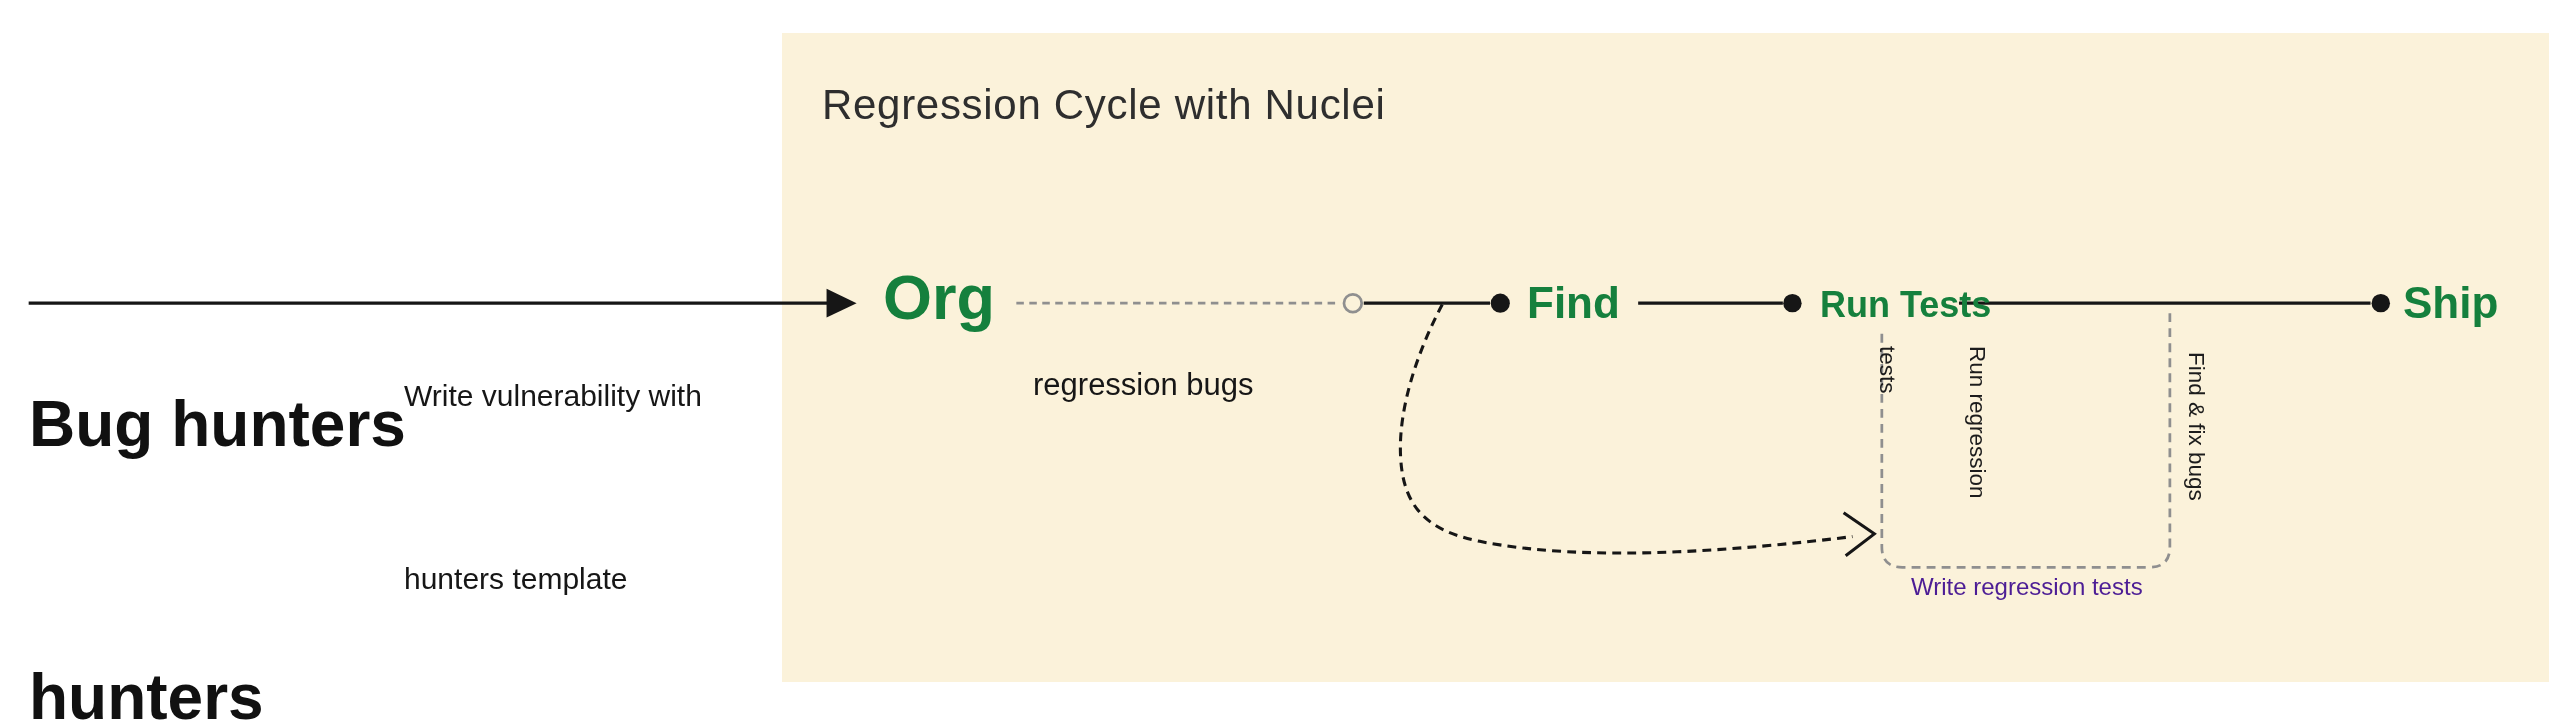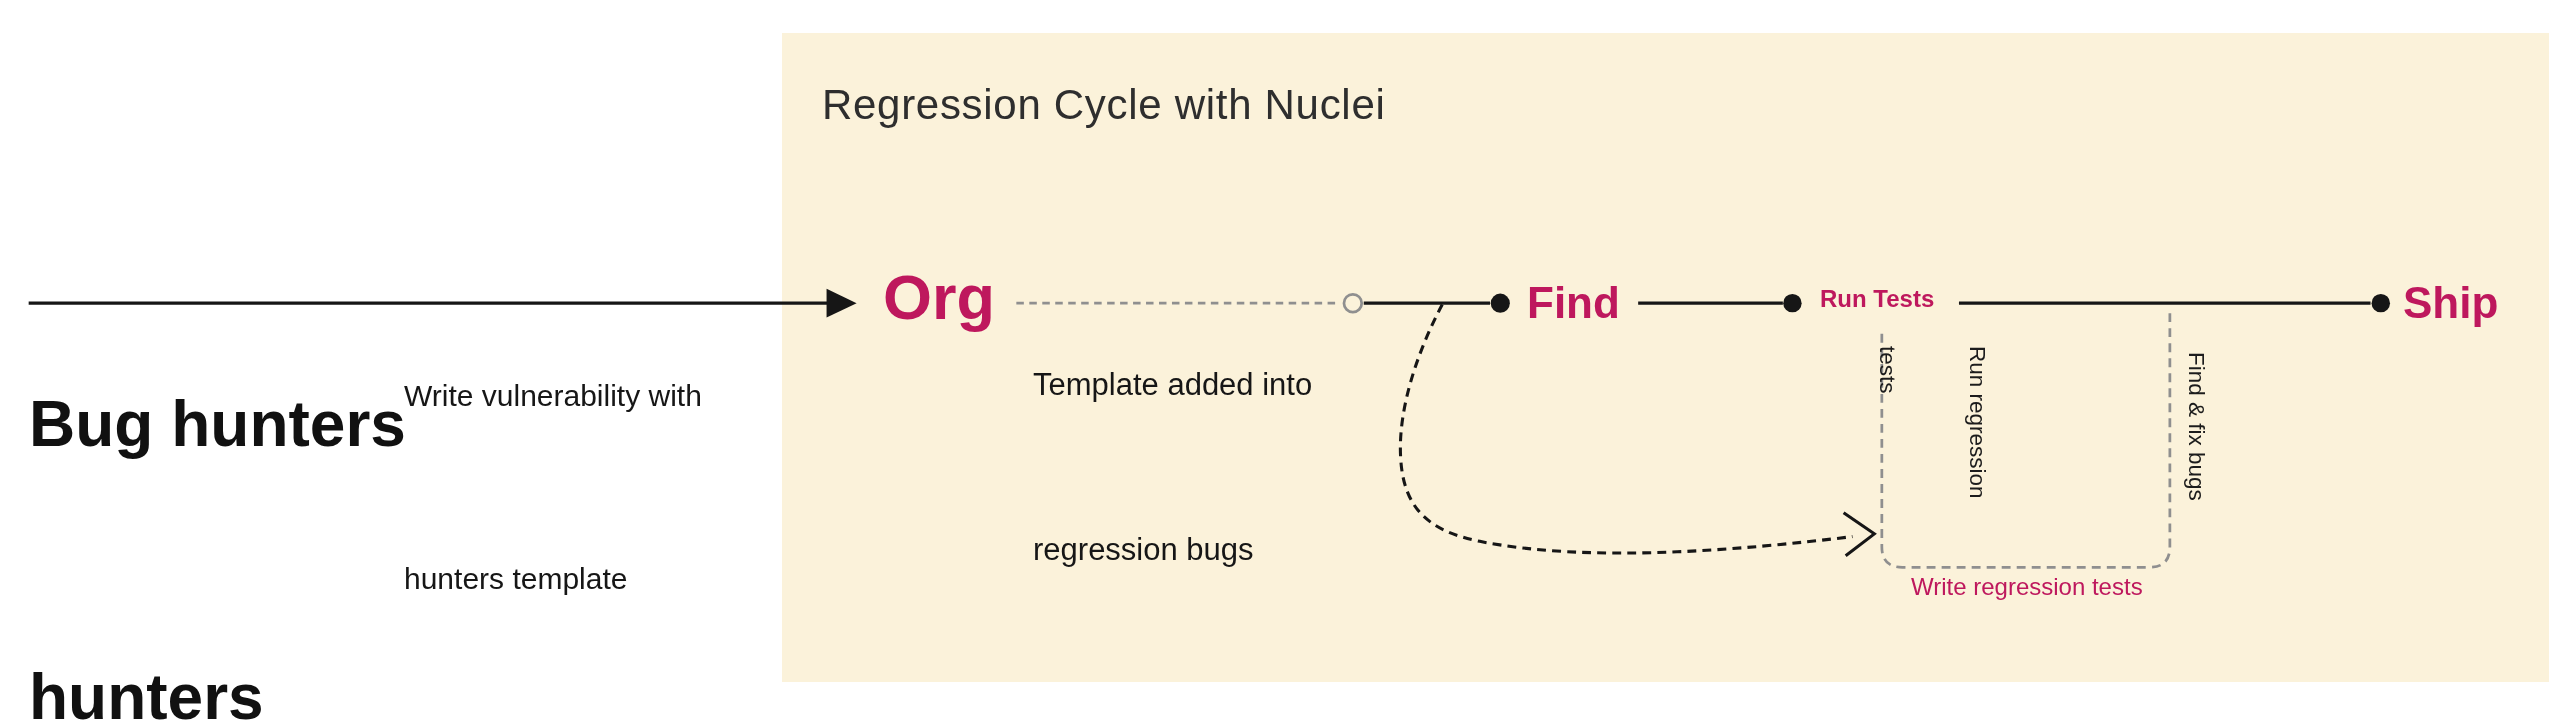--- a/index.html
+++ b/index.html
@@ -18,32 +18,32 @@
   }
   .actor{
     left:29px;top:197px;font-size:64px;font-weight:700;line-height:91px;color:#111;
   }
   .submit-label{
     left:404px;top:243px;font-size:30px;line-height:61px;color:#161616;
   }
   .template-label{
     left:1033px;top:247px;font-size:31px;line-height:55px;color:#161616;
   }
-  .node{font-weight:700;color:#be185d;line-height:1;}
+  .node{font-weight:700;color:#15803d;line-height:1;}
   .node-org{left:883px;top:266px;font-size:63px;}
   .node-build{left:1527px;top:281px;font-size:44px;}
-  .node-run-tests{left:1820px;top:287px;font-size:24px;}
+  .node-run-tests{left:1820px;top:287px;font-size:36px;}
   .node-ship{left:2403px;top:281px;font-size:44px;}
   .vtext{
     writing-mode:vertical-rl;text-orientation:mixed;
     font-size:22.5px;color:#1c1c1c;line-height:30px;
   }
   .v-run-regression{left:1812px;top:346px;height:205px;}
   .v-find-fix{left:2183px;top:352px;height:177px;line-height:27px;}
-  .write-label{left:1911px;top:573px;font-size:24px;color:#be185d;}
+  .write-label{left:1911px;top:573px;font-size:24px;color:#4c1d95;}
   svg.overlay{position:absolute;left:0;top:0;}
 </style>
 </head>
 <body>
 
 <div class="stage">
 
   <div class="panel"></div>
 
   <svg class="overlay" width="2576" height="723" viewBox="0 0 3774 1059">
@@ -78,21 +78,20 @@
   </div>
 
   <div class="abs submit-label">
     <div>Write vulnerability with</div>
     <div>hunters template</div>
   </div>
 
   <div class="abs node node-org">Org</div>
 
   <div class="abs template-label">
-    <div>Template added into</div>
     <div>regression bugs</div>
   </div>
 
   <div class="abs node node-build">Find</div>
 
   <div class="abs node node-run-tests">Run Tests</div>
 
   <div class="abs node node-ship">Ship</div>
 
   <div class="abs vtext v-run-regression">

